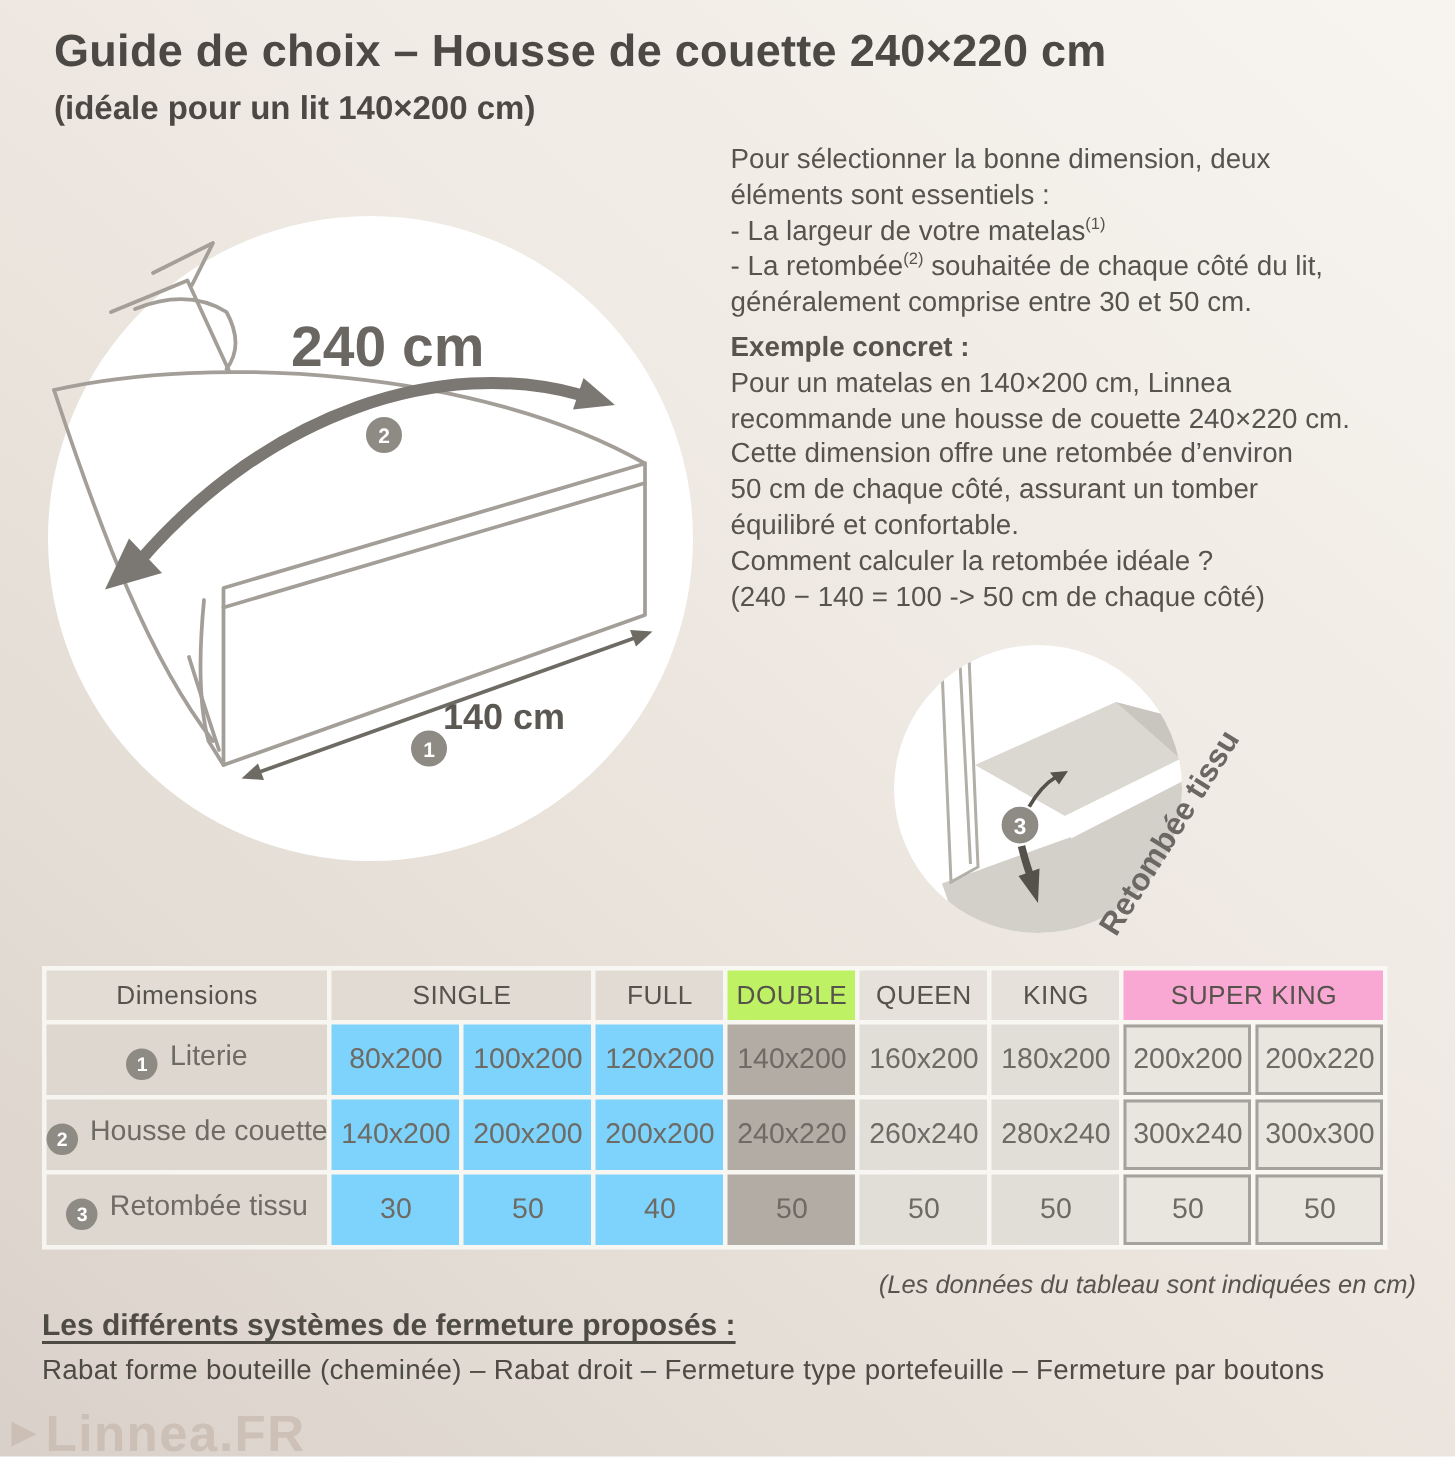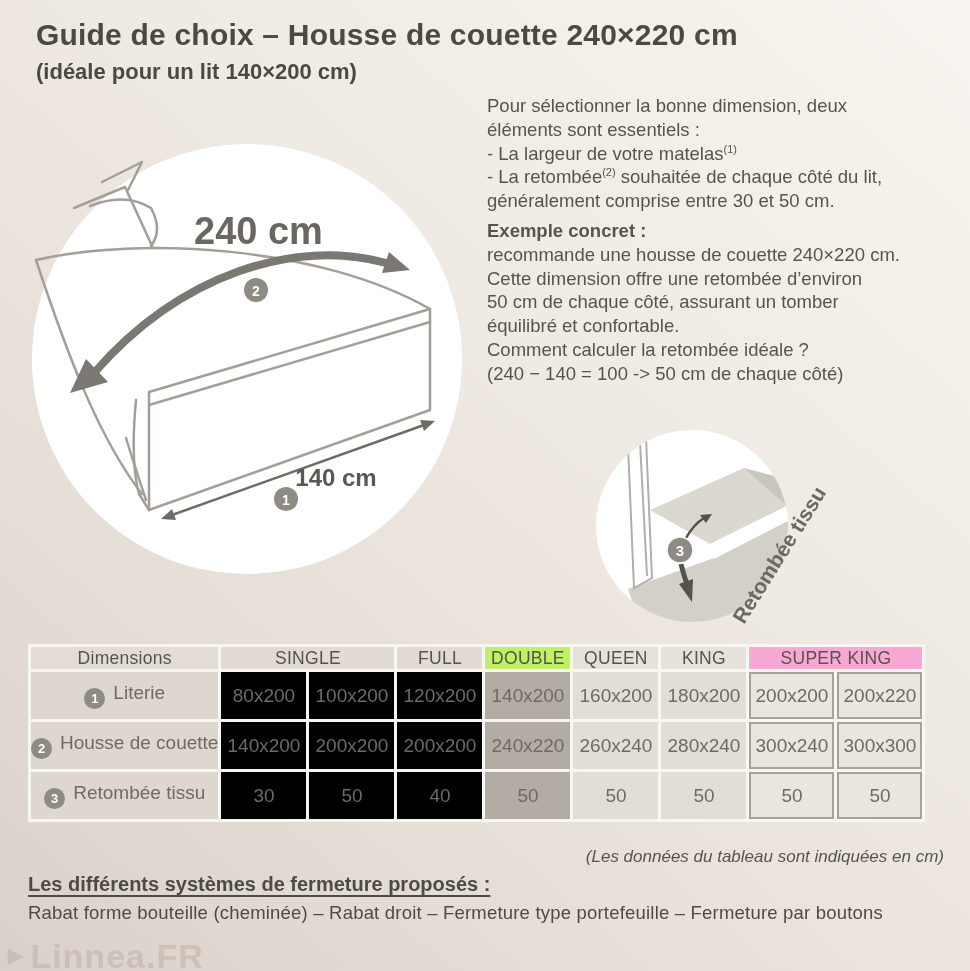--- a/index.html
+++ b/index.html
@@ -22,29 +22,29 @@
   .bold { font-weight:bold; }
   .suptxt { font-size:11px; vertical-align:super; line-height:0; }
 
   .diagram { background:transparent; }
   #main-diagram { left:30px;  top:142px; width:434px; height:434px; }
   #drop-diagram { left:592px; top:426px; width:300px; height:218px; }
 
   table.sizes { position:absolute; left:28px; top:644px; border-collapse:separate; border-spacing:3px;
                 background:rgba(250,248,244,.9); }
   table.sizes th, table.sizes td { padding:0; text-align:center; vertical-align:middle; font-weight:normal; }
-  table.sizes th { height:22px; font-size:17.5px; color:#56534d; letter-spacing:.3px; }
+  table.sizes th { height:33px; font-size:17.5px; color:#56534d; letter-spacing:.3px; }
   table.sizes td { height:47px; font-size:19px;  color:#6e6a64; width:85px; }
   th.h-corner { width:184px; text-align:left; padding-left:12px; background:#e2dcd4; font-size:18.5px; letter-spacing:0; }
   th.h-std  { background:#e1dbd3; }
   th.h-hl   { background:#bef264; font-weight:bold; color:#4a473f; }
   th.h-mid  { background:#e6e1da; }
   th.h-box  { background:#f9a8d4; }
   td.rowlabel { width:184px; text-align:left; padding-left:10px; background:#ddd7cf; color:#4e4b45; white-space:nowrap; }
-  td.c-std { background:#000000; }
+  td.c-std { background:#7dd3fc; }
   td.c-hl  { background:#b3aca4; color:#ffffff; font-weight:bold; }
   td.c-mid { background:#e1ddd7; }
   td.c-box { background:#e9e5df; border:2px solid #a5a19b; }
 
   .num-badge { display:inline-flex; width:21px; height:21px; border-radius:50%; background:#8e8a84;
                color:#fff; font-size:13px; font-weight:bold; align-items:center; justify-content:center;
                margin-right:8px; vertical-align:-4px; }
 
   .table-note { top:847px; right:26px; font-style:italic; font-size:17px; color:#57544e; }
   .closures-heading { left:28px; top:873px; font-size:20px; font-weight:bold; color:#4e4b45;
@@ -64,20 +64,21 @@
 <div class="abs textcol" id="intro">
   <div>Pour sélectionner la bonne dimension, deux</div>
   <div>éléments sont essentiels :</div>
   <div><span>- La largeur de votre matelas</span><span class="suptxt">(1)</span></div>
   <div><span>- La retombée</span><span class="suptxt">(2)</span><span> souhaitée de chaque côté du lit,</span></div>
   <div>généralement comprise entre 30 et 50 cm.</div>
 </div>
 
 <div class="abs textcol" id="example">
   <div class="bold">Exemple concret :</div>
+  <div>Pour un matelas en 140×200 cm, Linnea</div>
   <div>recommande une housse de couette 240×220 cm.</div>
   <div>Cette dimension offre une retombée d’environ</div>
   <div>50 cm de chaque côté, assurant un tomber</div>
   <div>équilibré et confortable.</div>
   <div>Comment calculer la retombée idéale ?</div>
   <div>(240 − 140 = 100  -&gt; 50 cm de chaque côté)</div>
 </div>
 
 <svg class="abs diagram" id="main-diagram" viewBox="0 0 434 434">
   <circle cx="217" cy="217" r="215" fill="#ffffff"></circle>

